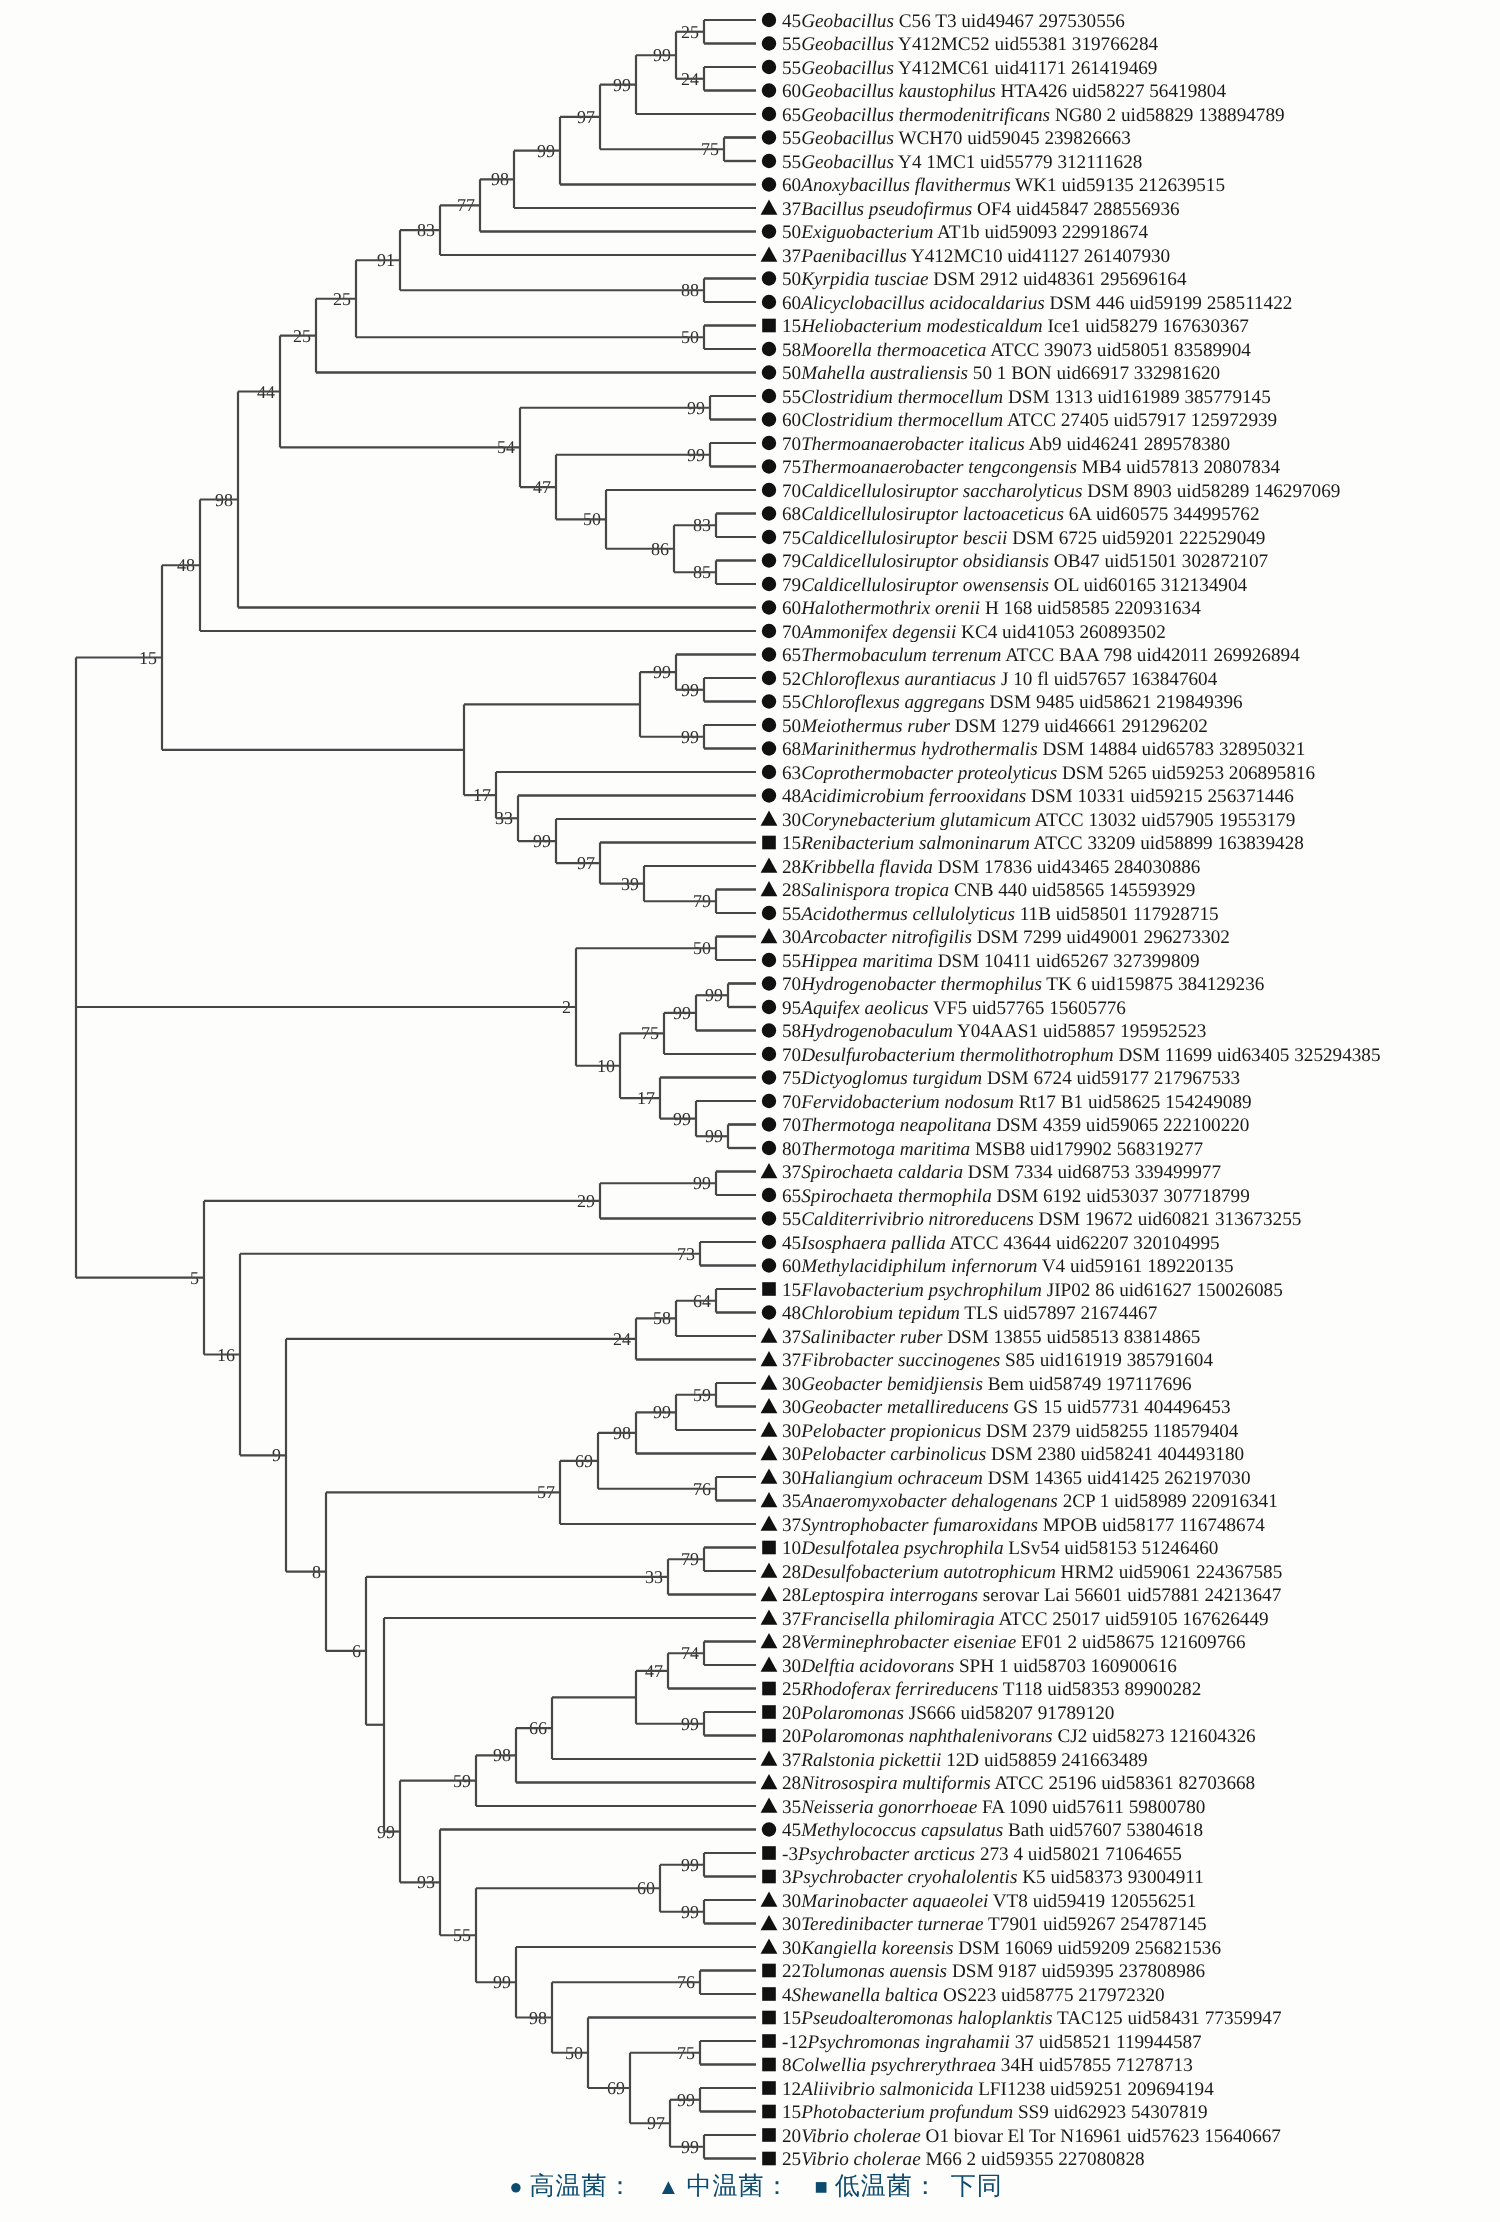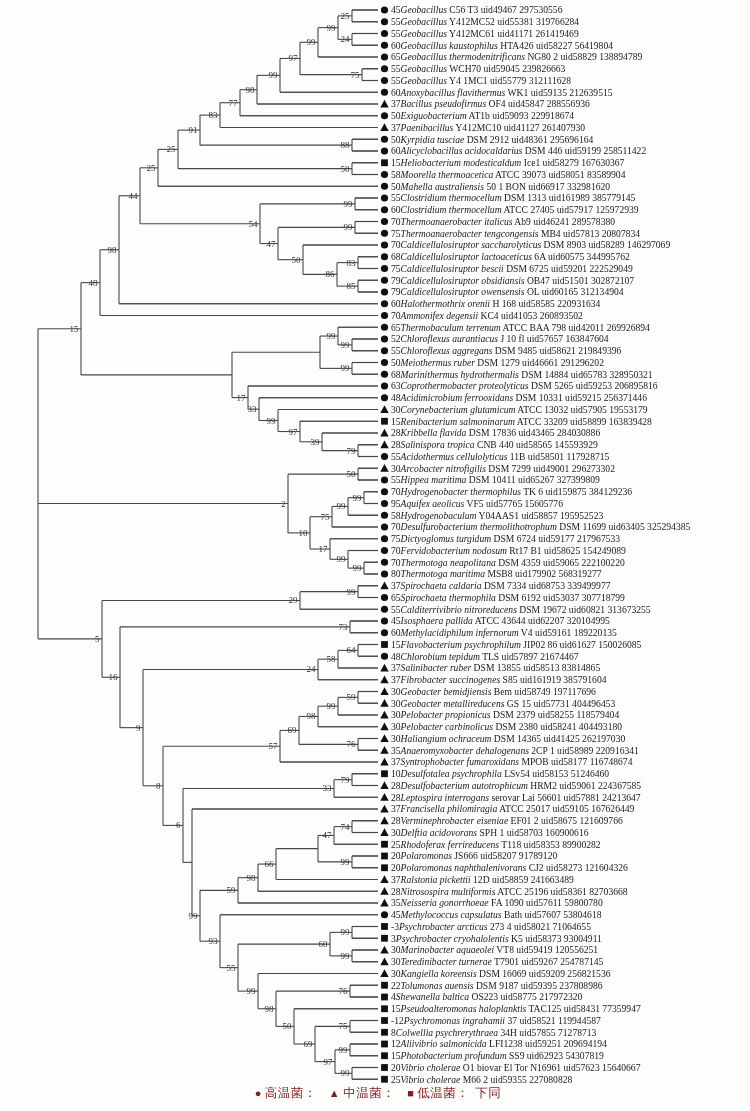--- a/index.html
+++ b/index.html
@@ -1,20 +1,20 @@
 <!DOCTYPE html>
 <html><head>
 <meta charset="utf-8">
 <style>
   html,body{margin:0;padding:0;background:#ffffff;}
   #page{position:relative;width:750px;height:1111px;background:#fdfdfc;overflow:hidden;
         font-family:"Liberation Serif","DejaVu Serif",serif;}
   #tree-svg{position:absolute;left:0;top:0;}
   #legend{position:absolute;left:0;top:1085px;width:750px;text-align:center;
-          font-size:12.5px;color:#7f1d1d;letter-spacing:.5px;}
+          font-size:12.5px;color:#0c4a6e;letter-spacing:.5px;}
   #legend .sym{font-size:11px;margin-right:3px;}
   #legend .item{margin:0 6px;}
 </style>
 </head>
 <body>
 
 <div id="page">
   <svg id="tree-svg" width="750" height="1111" viewBox="0 0 750 1111">
       <circle cx="384.5" cy="10" r="3.6" fill="#111111"></circle>
       <text x="391" y="13.3" font-size="9.6" fill="#1a1a1a" font-family="&quot;Liberation Serif&quot;,&quot;DejaVu Serif&quot;,serif"><tspan>45</tspan><tspan font-style="italic">Geobacillus</tspan><tspan> C56 T3 uid49467 297530556</tspan></text>

